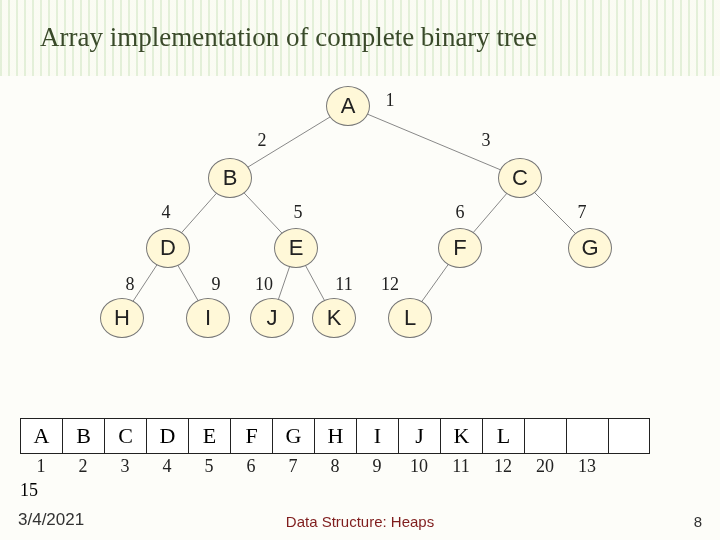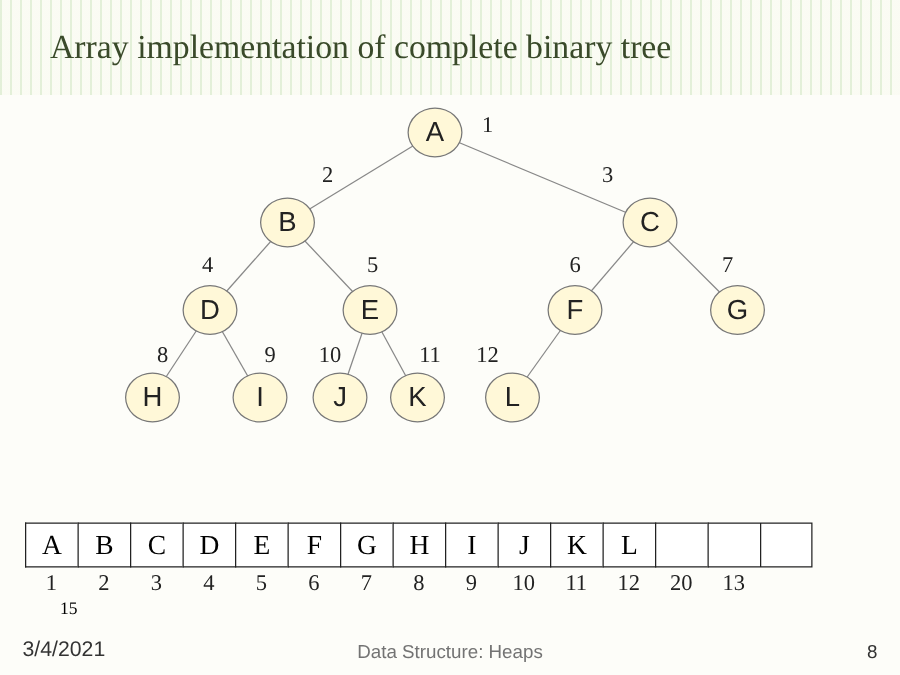--- a/index.html
+++ b/index.html
@@ -92,38 +92,38 @@
     justify-content: center;
     font-size: 18px;
     font-family: "Times New Roman", serif;
     color: #222;
   }
   .index15 {
     position: absolute;
     top: 480px;
     left: 20px;
     width: 42px;
-    text-align: right;
-    font-size: 14px;
+    text-align: left;
+    font-size: 18px;
     font-family: "Times New Roman", serif;
   }
   .date {
     position: absolute;
     bottom: 10px;
     left: 18px;
     font-size: 17px;
     color: #333;
   }
   .footer {
     position: absolute;
     bottom: 10px;
     left: 50%;
     transform: translateX(-50%);
     font-size: 15px;
-    color: #737373;
+    color: #7f1d1d;
   }
   .pagenum {
     position: absolute;
     bottom: 10px;
     right: 18px;
     font-size: 15px;
     color: #333;
   }
 </style>
 </head>

